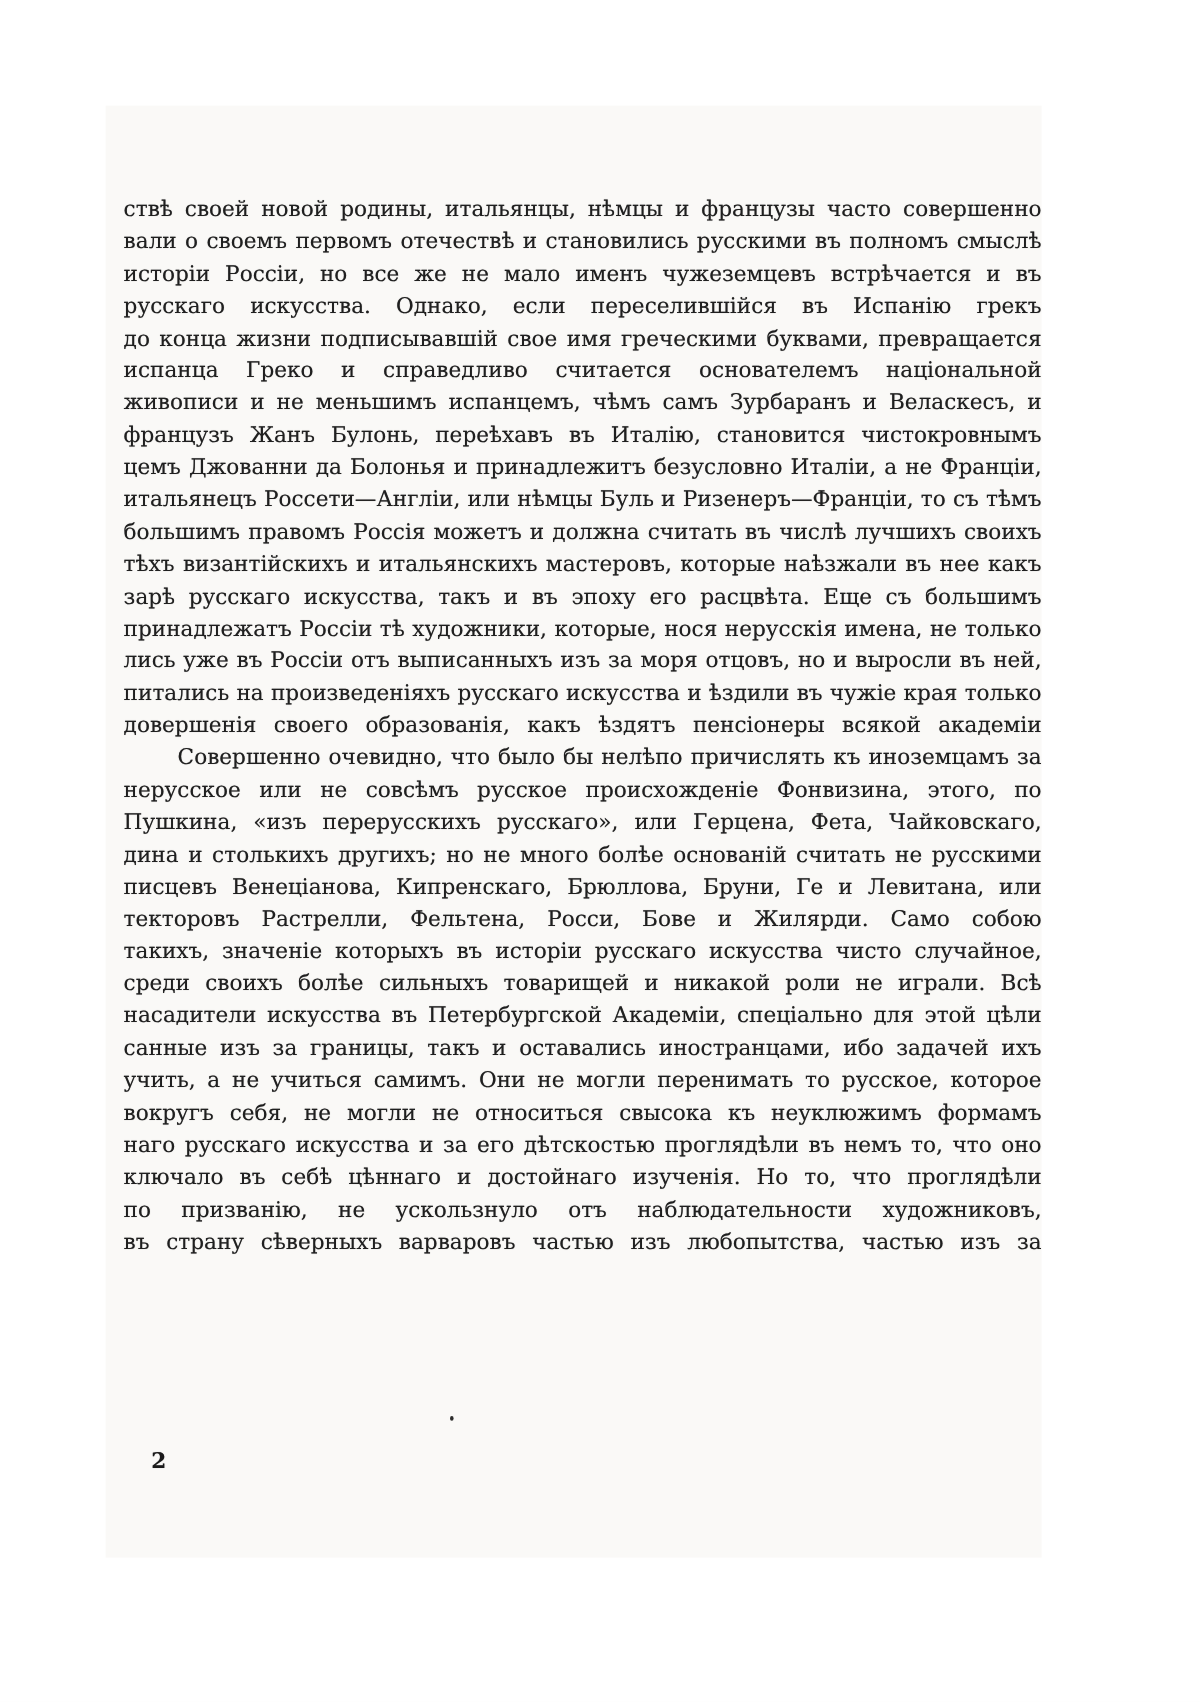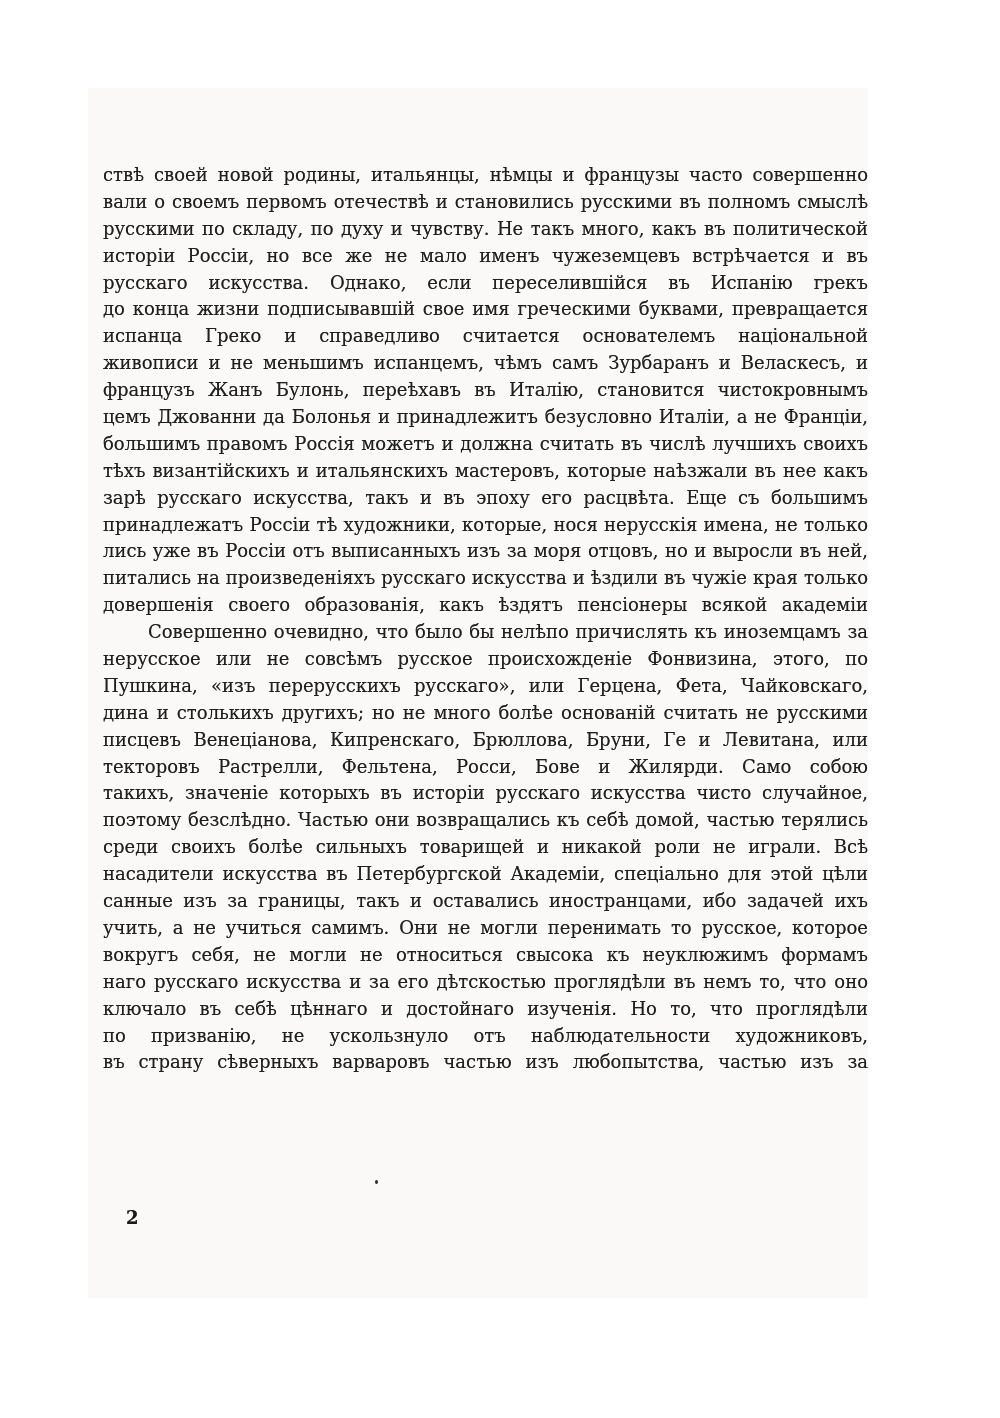--- a/index.html
+++ b/index.html
@@ -70,43 +70,42 @@
   }
 </style>
 </head>
 <body>
 
 <div id="stage" style="background: rgb(255, 255, 255);">
   <div id="scan-area" style="background: rgb(250, 249, 247);"></div>
   <div id="text-block" style="color: rgb(31, 31, 31);">
       <div class="line">ствѣ своей новой родины, итальянцы, нѣмцы и французы часто совершенно забы-</div>
       <div class="line">вали о своемъ первомъ отечествѣ и становились русскими въ полномъ смыслѣ слова,</div>
-      <div class="line">русскими по складу, по духу и чувству. Не такъ много, какъ въ политической</div>
       <div class="line">исторіи Россіи, но все же не мало именъ чужеземцевъ встрѣчается и въ исторіи</div>
       <div class="line">русскаго искусства. Однако, если переселившійся въ Испанію грекъ Теотокопули,</div>
       <div class="line">до конца жизни подписывавшій свое имя греческими буквами, превращается въ</div>
       <div class="line">испанца Греко и справедливо считается основателемъ національной испанской школы</div>
       <div class="line">живописи и не меньшимъ испанцемъ, чѣмъ самъ Зурбаранъ и Веласкесъ, и если</div>
       <div class="line">французъ Жанъ Булонь, переѣхавъ въ Италію, становится чистокровнымъ итальян-</div>
       <div class="line">цемъ Джованни да Болонья и принадлежитъ безусловно Италіи, а не Франціи, какъ</div>
+      <div class="line">итальянецъ Россети—Англіи, или нѣмцы Буль и Ризенеръ—Франціи, то съ тѣмъ</div>
       <div class="line">большимъ правомъ Россія можетъ и должна считать въ числѣ лучшихъ своихъ сыновъ</div>
       <div class="line">тѣхъ византійскихъ и итальянскихъ мастеровъ, которые наѣзжали въ нее какъ на</div>
       <div class="line">зарѣ русскаго искусства, такъ и въ эпоху его расцвѣта. Еще съ большимъ правомъ</div>
       <div class="line">принадлежатъ Россіи тѣ художники, которые, нося нерусскія имена, не только роди-</div>
       <div class="line">лись уже въ Россіи отъ выписанныхъ изъ за моря отцовъ, но и выросли въ ней, вос</div>
       <div class="line">питались на произведеніяхъ русскаго искусства и ѣздили въ чужіе края только для</div>
       <div class="line">довершенія своего образованія, какъ ѣздятъ пенсіонеры всякой академіи художествъ.</div>
       <div class="line indent">Совершенно очевидно, что было бы нелѣпо причислять къ иноземцамъ за ихъ</div>
       <div class="line">нерусское или не совсѣмъ русское происхожденіе Фонвизина, этого, по словамъ</div>
       <div class="line">Пушкина, «изъ перерусскихъ русскаго», или Герцена, Фета, Чайковскаго, Боро-</div>
       <div class="line">дина и столькихъ другихъ; но не много болѣе основаній считать не русскими живо-</div>
       <div class="line">писцевъ Венеціанова, Кипренскаго, Брюллова, Бруни, Ге и Левитана, или архи-</div>
       <div class="line">текторовъ Растрелли, Фельтена, Росси, Бове и Жилярди. Само собою разумѣется,</div>
       <div class="line">такихъ, значеніе которыхъ въ исторіи русскаго искусства чисто случайное, эпи-</div>
-      <div class="line">поэтому безслѣдно. Частью они возвращались къ себѣ домой, частью терялись</div>
       <div class="line">среди своихъ болѣе сильныхъ товарищей и никакой роли не играли. Всѣ первые</div>
       <div class="line">насадители искусства въ Петербургской Академіи, спеціально для этой цѣли выпи-</div>
       <div class="line">санные изъ за границы, такъ и оставались иностранцами, ибо задачей ихъ было</div>
       <div class="line">учить, а не учиться самимъ. Они не могли перенимать то русское, которое видѣли</div>
       <div class="line">вокругъ себя, не могли не относиться свысока къ неуклюжимъ формамъ примитив-</div>
       <div class="line">наго русскаго искусства и за его дѣтскостью проглядѣли въ немъ то, что оно за-</div>
       <div class="line">ключало въ себѣ цѣннаго и достойнаго изученія. Но то, что проглядѣли педагоги</div>
       <div class="line">по призванію, не ускользнуло отъ наблюдательности художниковъ, пріѣзжавшихъ</div>
       <div class="line page-last">въ страну сѣверныхъ варваровъ частью изъ любопытства, частью изъ за жажды</div>
     </div>

